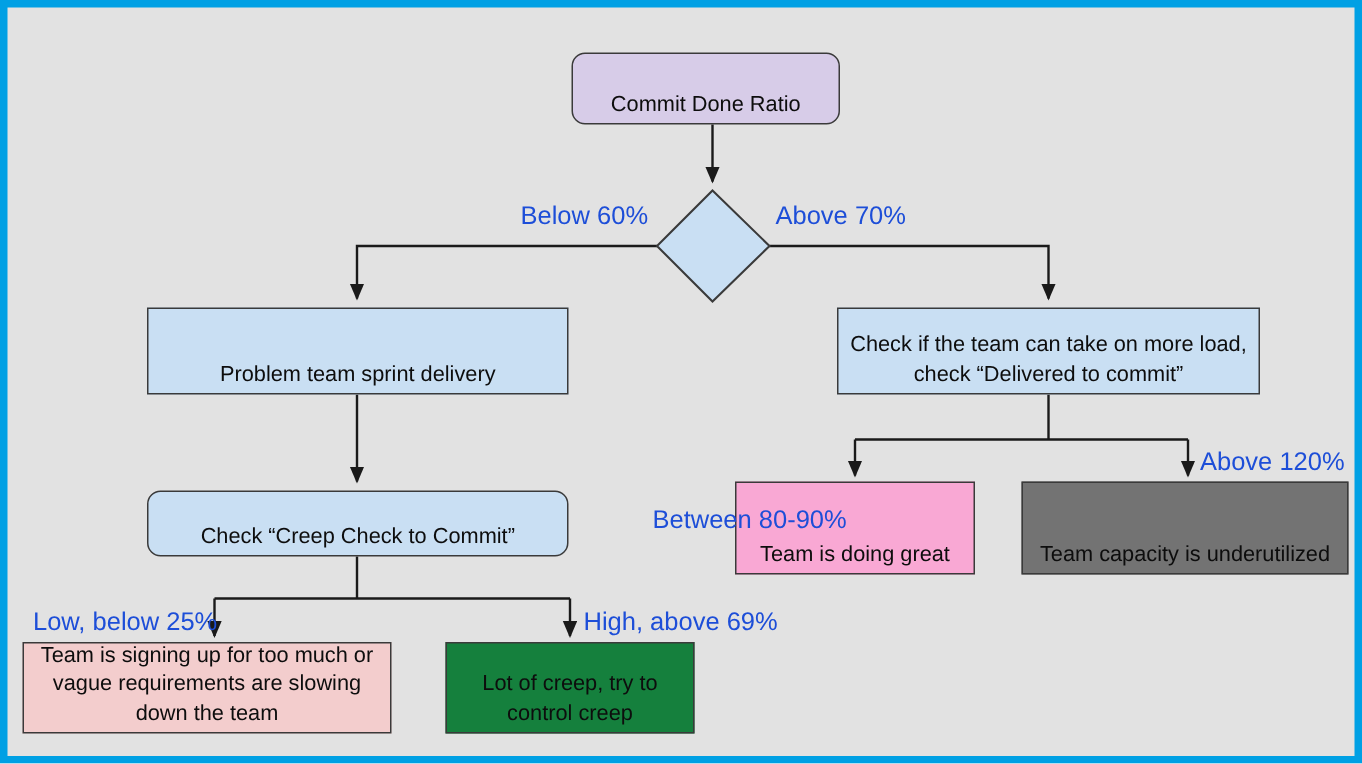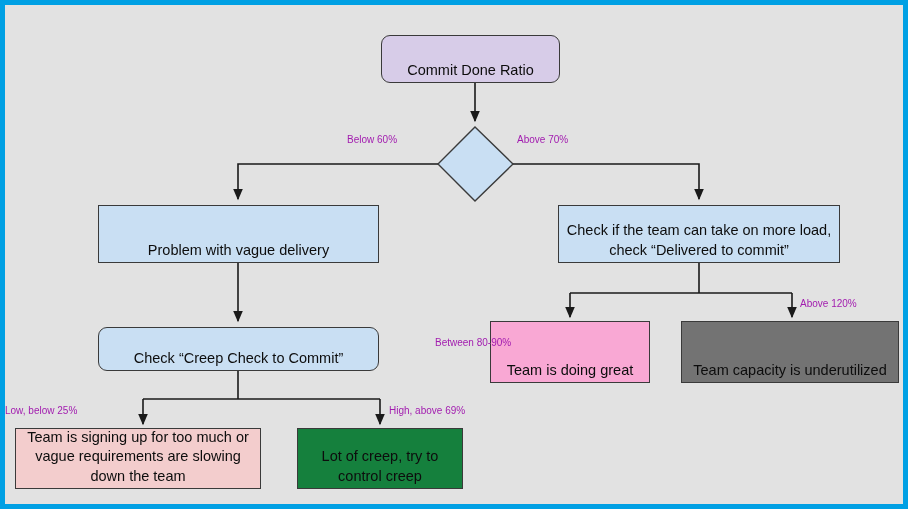--- a/index.html
+++ b/index.html
@@ -36,22 +36,22 @@
     text-align: center;
     border: 1.4px solid #3a3a3a;
     color: #0d0d0d;
     font-size: 14.5px;
     line-height: 1.33;
     padding: 2px 7px;
   }
   .node-rounded { border-radius: 9px; }
   .edge-label {
     position: absolute;
-    color: #a21caf;
-    font-size: 10px;
+    color: #1d4ed8;
+    font-size: 17px;
     line-height: 1.2;
     white-space: nowrap;
   }
 </style>
 </head>
 <body>
 
 <div id="canvas">
 
   <svg id="diagram-svg" viewBox="0 0 908 509" xmlns="http://www.w3.org/2000/svg">
@@ -82,21 +82,21 @@
 
       <polygon points="470,122 508,159 470,196 433,159" fill="#c9dff3" stroke="#3a3a3a" stroke-width="1.4"></polygon>
     </g>
   </svg>
 
   <div class="node node-rounded" style="left:376px; top:30px; width:179px; height:48px; background:#d7cce8;">
     <span>Commit Done Ratio</span>
   </div>
 
   <div class="node" style="left:93px; top:200px; width:281px; height:58px; background:#c9dff3;">
-    <span>Problem with vague delivery</span>
+    <span>Problem team sprint delivery</span>
   </div>
 
   <div class="node" style="left:553px; top:200px; width:282px; height:58px; background:#c9dff3;">
     <span>Check if the team can take on more load, check “Delivered to commit”</span>
   </div>
 
   <div class="node node-rounded" style="left:93px; top:322px; width:281px; height:44px; background:#c9dff3;">
     <span>Check “Creep Check to Commit”</span>
   </div>
 
@@ -117,17 +117,17 @@
   </div>
 
   <div class="edge-label" style="left:342px; top:129px;">Below 60%</div>
 
   <div class="edge-label" style="left:512px; top:129px;">Above 70%</div>
 
   <div class="edge-label" style="left:430px; top:293px;margin-top:39px;">Between 80-90%</div>
 
   <div class="edge-label" style="left:795px; top:293px;">Above 120%</div>
 
-  <div class="edge-label" style="left:0; top:400px;">Low, below 25%</div>
+  <div class="edge-label" style="left:17px; top:400px;">Low, below 25%</div>
 
   <div class="edge-label" style="left:384px; top:400px;">High, above 69%</div>
 
 </div>
 
 </body></html>

